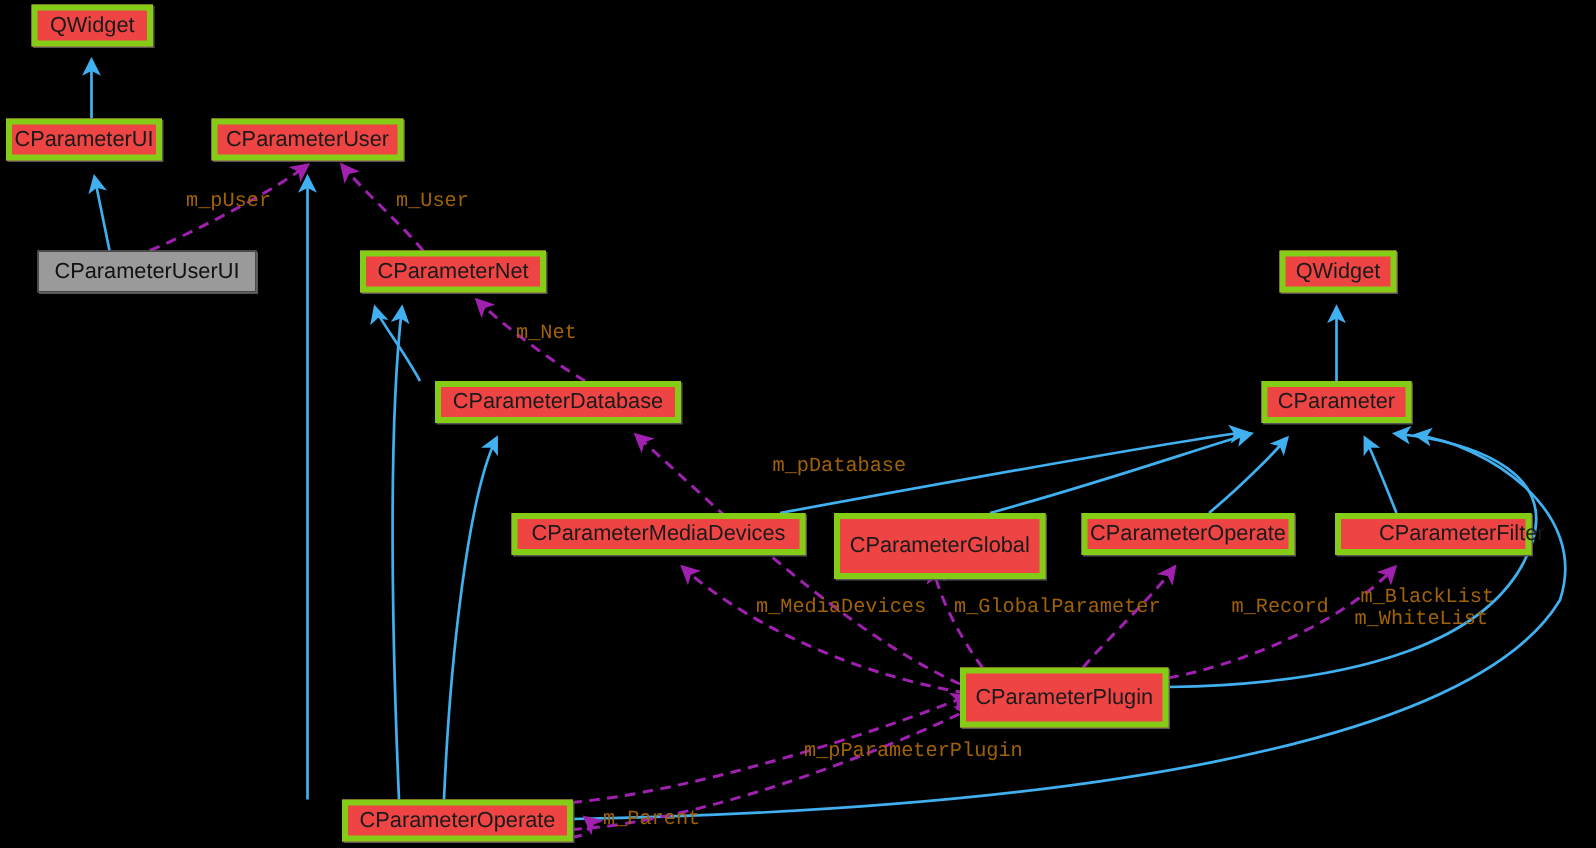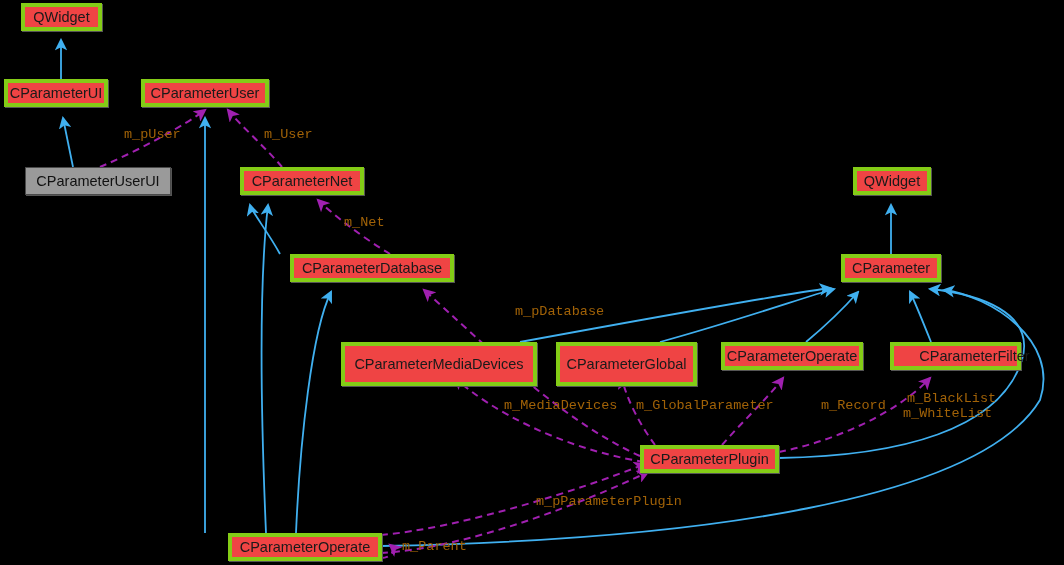--- a/index.html
+++ b/index.html
@@ -103,25 +103,25 @@
 
   <div id="nodes-layer">
       <div class="node" style="left: 21px; top: 3px; width: 81px; height: 28px;">QWidget</div>
       <div class="node" style="left: 4px; top: 79px; width: 104px; height: 28px;">CParameterUI</div>
       <div class="node" style="left: 141px; top: 79px; width: 128px; height: 28px;">CParameterUser</div>
       <div class="node highlight" style="left: 9px; top: 167px; width: 146px; height: 28px;">CParameterUserUI</div>
       <div class="node" style="left: 240px; top: 167px; width: 124px; height: 28px;">CParameterNet</div>
       <div class="node" style="left: 853px; top: 167px; width: 78px; height: 28px;">QWidget</div>
       <div class="node" style="left: 290px; top: 254px; width: 164px; height: 28px;">CParameterDatabase</div>
       <div class="node" style="left: 841px; top: 254px; width: 100px; height: 28px;">CParameter</div>
-      <div class="node" style="left: 341px; top: 342px; width: 196px; height: 44px;">CParameterMediaDevices</div>
+      <div class="node" style="left: 341px; top: 342px; width: 196px; height: 28px;">CParameterMediaDevices</div>
       <div class="node" style="left: 556px; top: 342px; width: 141px; height: 44px;">CParameterGlobal</div>
       <div class="node" style="left: 721px; top: 342px; width: 142px; height: 28px;">CParameterOperate</div>
       <div class="node" style="left: 890px; top: 342px; width: 131px; height: 28px; padding-left: 38px;">CParameterFilter</div>
-      <div class="node" style="left: 640px; top: 445px; width: 139px; height: 28px;">CParameterPlugin</div>
+      <div class="node" style="left: 640px; top: 445px; width: 139px; height: 40px;">CParameterPlugin</div>
       <div class="node" style="left: 228px; top: 533px; width: 154px; height: 28px;">CParameterOperate</div>
     </div>
   <div id="labels-layer">
       <div class="edge-label" style="left: 124px; top: 127px;">m_pUser</div>
       <div class="edge-label" style="left: 264px; top: 127px;">m_User</div>
       <div class="edge-label" style="left: 344px; top: 215px;">m_Net</div>
       <div class="edge-label" style="left: 515px; top: 304px;">m_pDatabase</div>
       <div class="edge-label" style="left: 504px; top: 398px;">m_MediaDevices</div>
       <div class="edge-label" style="left: 636px; top: 398px;">m_GlobalParameter</div>
       <div class="edge-label" style="left: 821px; top: 398px; text-align: right;">m_Record</div>

